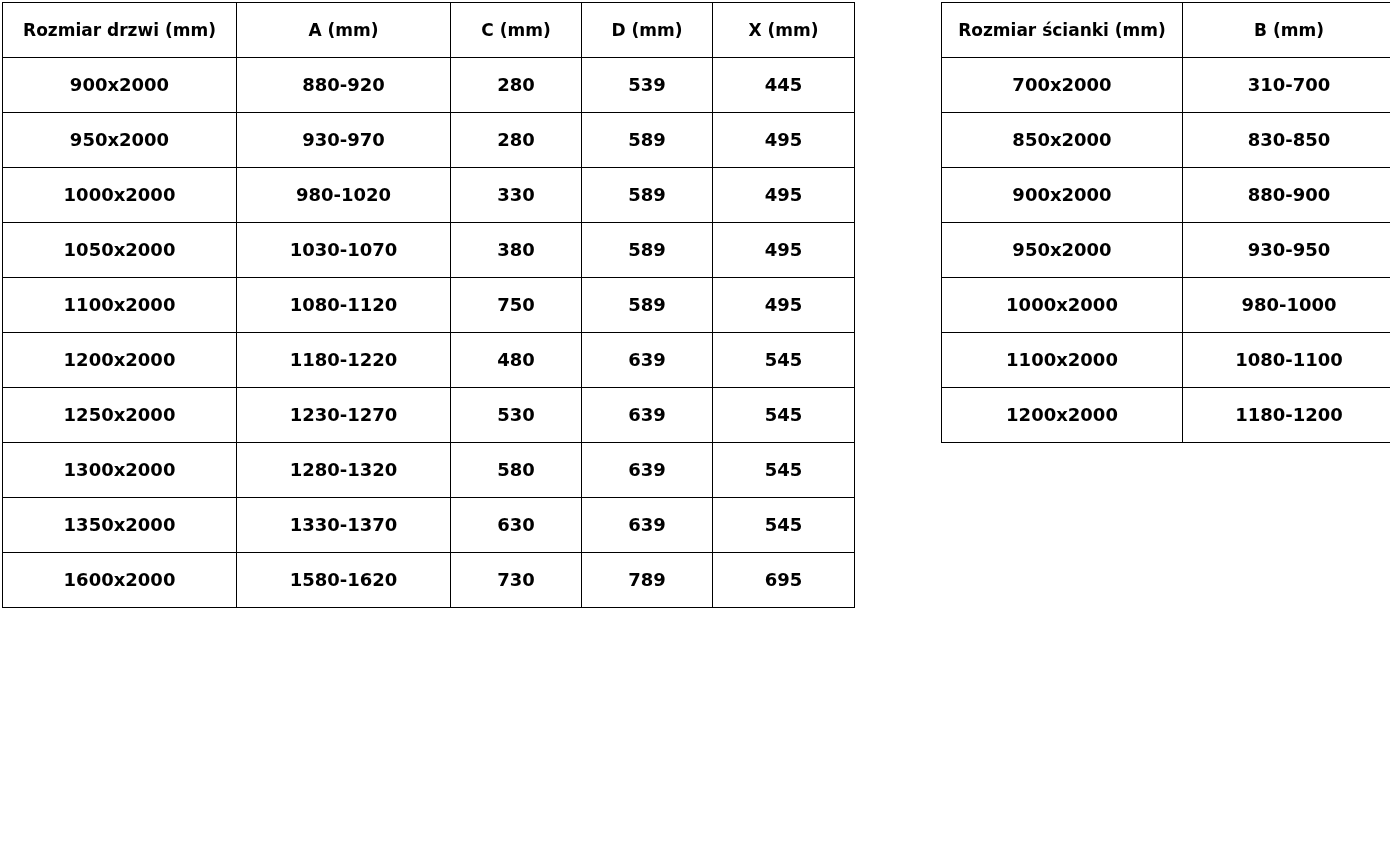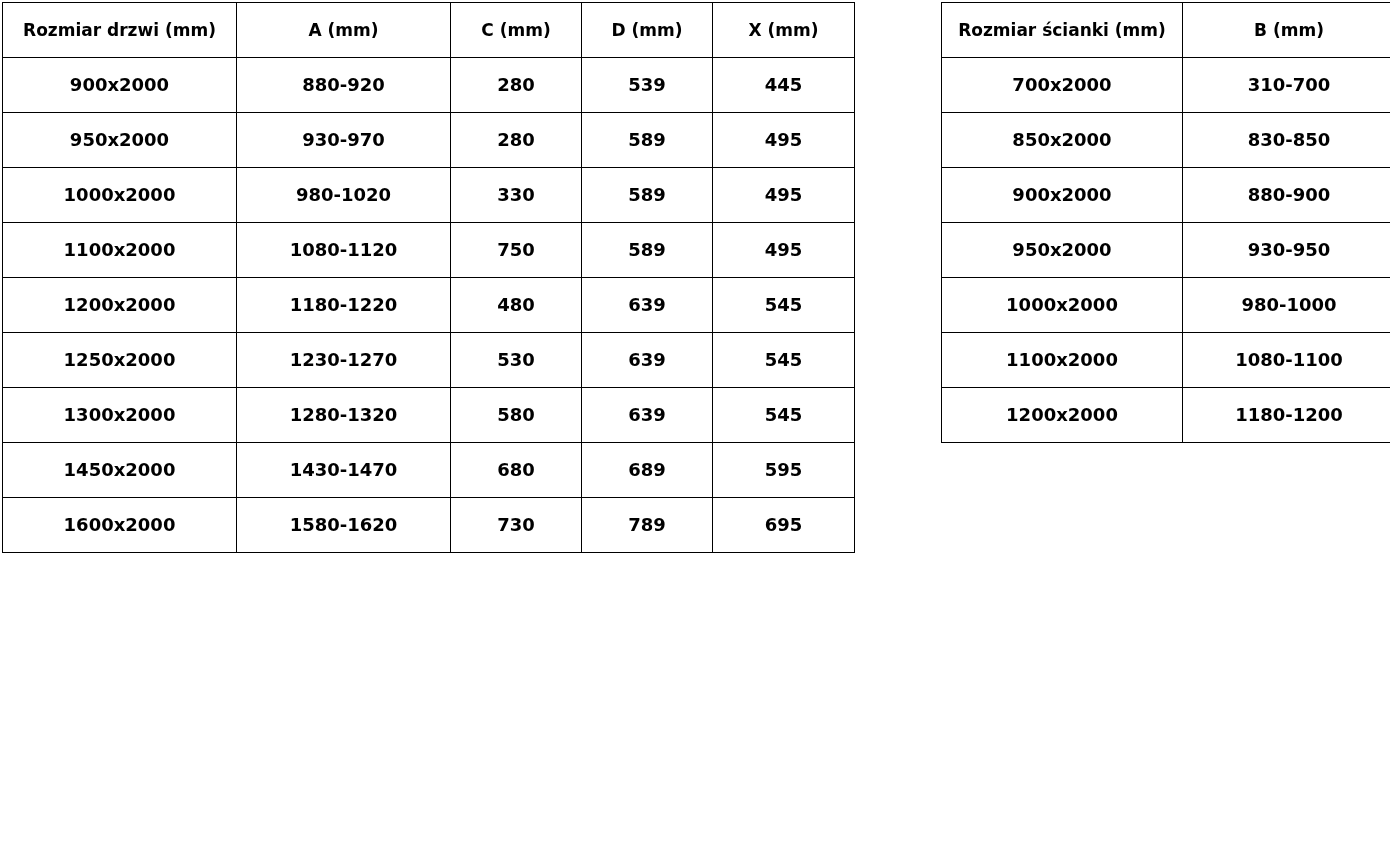--- a/index.html
+++ b/index.html
@@ -99,20 +99,27 @@
         <td>495</td>
       </tr>
       <tr>
         <td>1000x2000</td>
         <td>980-1020</td>
         <td>330</td>
         <td>589</td>
         <td>495</td>
       </tr>
       <tr>
+        <td>1050x2000</td>
+        <td>1030-1070</td>
+        <td>380</td>
+        <td>589</td>
+        <td>495</td>
+      </tr>
+      <tr>
         <td>1100x2000</td>
         <td>1080-1120</td>
         <td>750</td>
         <td>589</td>
         <td>495</td>
       </tr>
       <tr>
         <td>1200x2000</td>
         <td>1180-1220</td>
         <td>480</td>
@@ -127,25 +134,25 @@
         <td>545</td>
       </tr>
       <tr>
         <td>1300x2000</td>
         <td>1280-1320</td>
         <td>580</td>
         <td>639</td>
         <td>545</td>
       </tr>
       <tr>
-        <td>1450x2000</td>
-        <td>1430-1470</td>
-        <td>680</td>
-        <td>689</td>
-        <td>595</td>
+        <td>1350x2000</td>
+        <td>1330-1370</td>
+        <td>630</td>
+        <td>639</td>
+        <td>545</td>
       </tr>
       <tr>
         <td>1600x2000</td>
         <td>1580-1620</td>
         <td>730</td>
         <td>789</td>
         <td>695</td>
       </tr>
     </tbody>
   </table>

